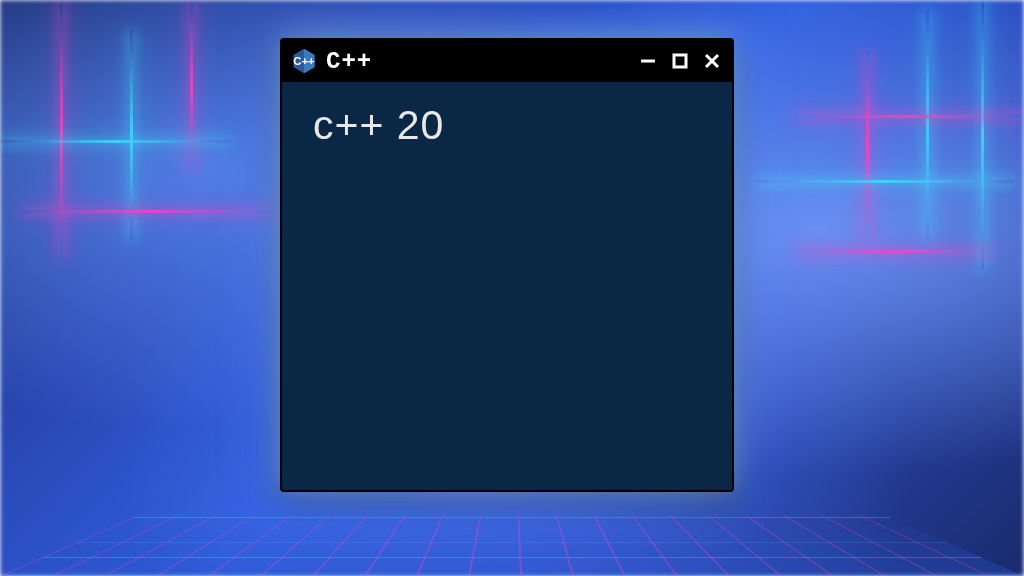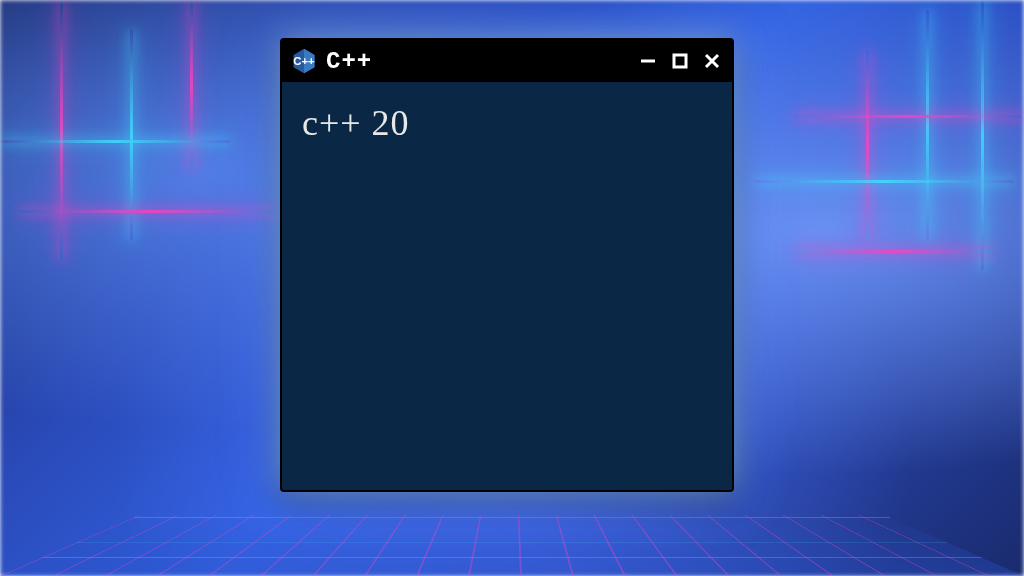--- a/index.html
+++ b/index.html
@@ -136,24 +136,24 @@
       cursor: pointer;
     }
 
     .window-btn svg {
       stroke: #fff;
       stroke-width: 3;
       fill: none;
     }
 
     .terminal-content {
-      padding: 20px 20px;
+      padding: 20px 31px;
       color: #e8e8e8;
-      font-size: 36px;
-      font-family: Liberation Serif, serif;
+      font-size: 41px;
+      font-family: Liberation Sans, sans-serif;
       letter-spacing: 1px;
     }
   </style>
 </head>
 <body>
 
 <div class="background"></div>
 
 <div class="neon-lines">
   <div class="neon-line vertical" style="left: 60px; top: 0; height: 260px;"></div>

